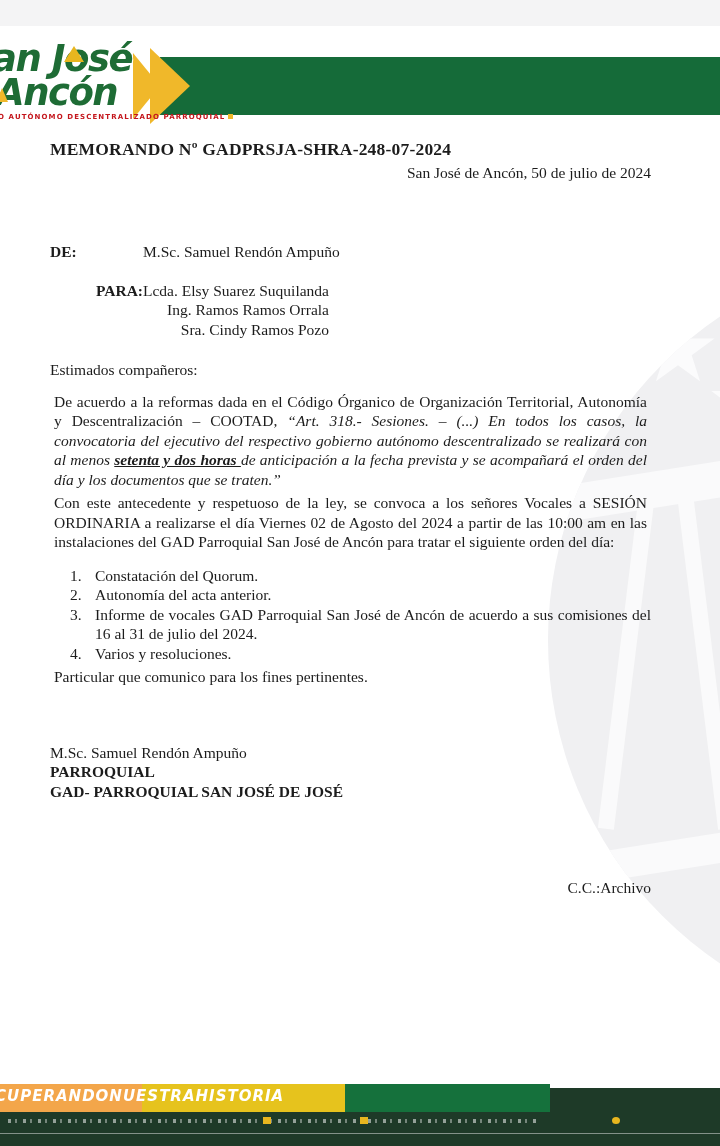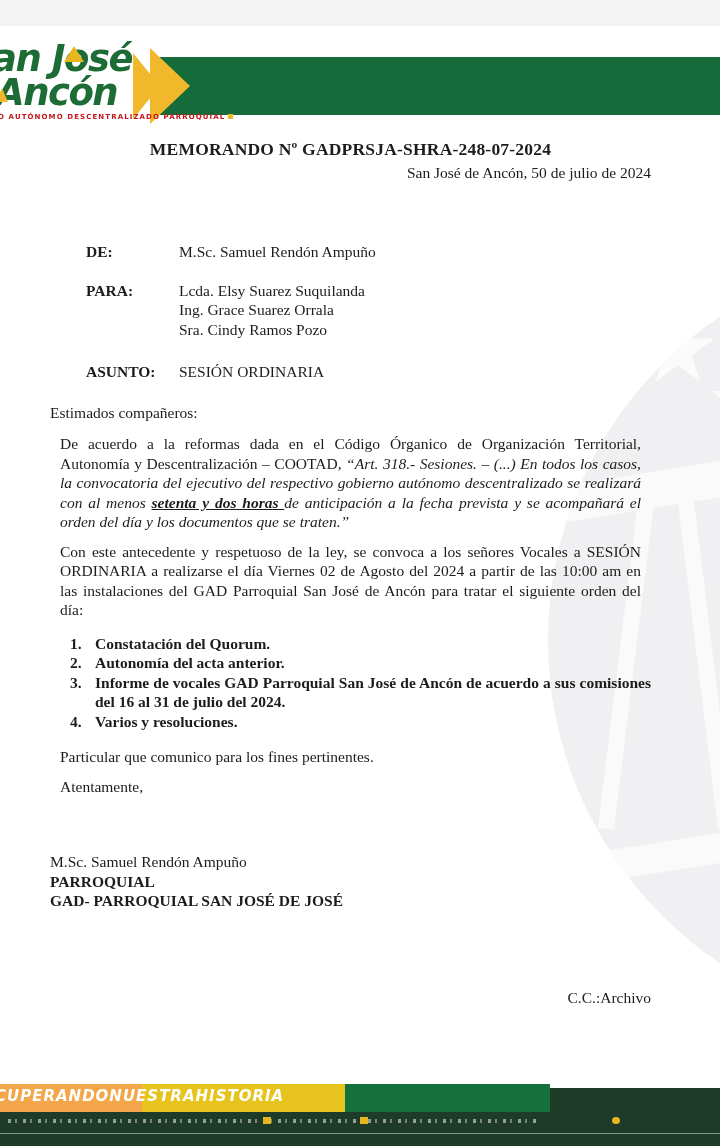--- a/index.html
+++ b/index.html
@@ -42,32 +42,32 @@
            clip-path:polygon(50% 0,100% 100%,0 100%);}
   .logo-tagline{font-family:"DejaVu Sans",sans-serif;font-size:7px;font-weight:bold;
                 color:#c4161c;letter-spacing:1.1px;margin-top:3px;margin-left:-2px;white-space:nowrap;}
   .tag-dot{display:inline-block;width:5px;height:5px;background:#f0b82a;margin-left:3px;}
 
   
   .memo{position:absolute;left:50px;top:140px;width:601px;font-size:15.5px;line-height:19.5px;}
   .b{font-weight:bold;}
   .it{font-style:italic;}
   .u{text-decoration:underline;}
-  .memo-title{font-size:17.5px;font-weight:bold;text-align:center;margin:0;letter-spacing:0.2px;}
+  .memo-title{font-size:17.5px;font-weight:bold;text-align:left;margin:0;letter-spacing:0.2px;}
   .dateline{text-align:right;margin-top:3px;}
   .fields{margin-top:60px;}
   .field-row{display:flex;}
-  .field-label{width:93px;font-weight:bold;flex:0 0 93px;margin-left:36px;}
-  .field-row.para-row{margin-top:19px;}
+  .field-label{width:93px;font-weight:bold;flex:0 0 93px;}
+  .field-row.para-row{margin-top:19px;text-align:right;}
   .field-row.asunto-row{margin-top:23px;}
   .salutation{margin:21px 0 12px 0;}
-  p.body-p{margin:10px;text-align:justify;font-family:Liberation Serif, serif;}
+  p.body-p{margin:4px;text-align:justify;font-family:Liberation Serif, serif;}
   .p1{margin-top:10px;}
   .p2{margin-top:20px;}
-  .agenda{list-style:none;margin:14px 0 16px 0;padding:0 0 0 45px;counter-reset:item;font-weight:bold;}
+  .agenda{list-style:none;margin:14px 0 4px 0;padding:0 0 0 45px;counter-reset:item;}
   .agenda li{counter-increment:item;position:relative;text-align:justify;}
   .agenda li::before{content:counter(item) ".";position:absolute;left:-25px;}
   .closing{margin-top:20px;}
   .valediction{margin-top:17px;}
   .sig{margin-top:56px;}
   .cc{margin-top:77px;text-align:right;}
   .cc-label{display:inline-block;width:45px;}
 
   
   .f-dark{position:absolute;left:0;top:1088px;width:720px;height:58px;background:#1e3a28;}
@@ -123,45 +123,40 @@
       <div class="field-row">
         <div class="field-label">DE:</div>
         <div class="field-value">
           <div>M.Sc. Samuel Rendón Ampuño</div>
         </div>
       </div>
       <div class="field-row para-row">
         <div class="field-label">PARA:</div>
         <div class="field-value">
           <div>Lcda. Elsy Suarez Suquilanda</div>
-          <div>Ing. Grace Suarez Orrala</div>
+          <div>Ing. Ramos Ramos Orrala</div>
           <div>Sra. Cindy Ramos Pozo</div>
         </div>
-      </div>
-      <div class="field-row asunto-row">
-        <div class="field-label">ASUNTO:</div>
-        <div class="field-value">SESIÓN ORDINARIA</div>
       </div>
     </div>
 
     <p class="salutation">Estimados compañeros:</p>
 
     <p class="body-p p1"><span>De acuerdo a la reformas dada en el Código Órganico de Organización Territorial, Autonomía y Descentralización – COOTAD, </span><span class="it">“Art. 318.- Sesiones. – (...) En todos los casos, la convocatoria del ejecutivo del respectivo gobierno autónomo descentralizado se realizará con al menos </span><span class="it b u">setenta y dos horas </span><span class="it">de anticipación a la fecha prevista y se acompañará el orden del día y los documentos que se traten.”</span></p>
 
     <p class="body-p p2">Con este antecedente y respetuoso de la ley, se convoca a los señores Vocales a SESIÓN ORDINARIA a realizarse el día Viernes 02 de Agosto del 2024 a partir de las 10:00 am en las instalaciones del GAD Parroquial San José de Ancón para tratar el siguiente orden del día:</p>
 
     <ol class="agenda">
       <li>Constatación del Quorum.</li>
       <li>Autonomía del acta anterior.</li>
       <li>Informe de vocales GAD Parroquial San José de Ancón de acuerdo a sus comisiones del 16 al 31 de julio del 2024.</li>
       <li>Varios y resoluciones.</li>
     </ol>
 
     <p class="body-p closing">Particular que comunico para los fines pertinentes.</p>
-    <p class="body-p valediction">Atentamente,</p>
 
     <div class="sig">
       <div>M.Sc. Samuel Rendón Ampuño</div>
       <div class="b">PARROQUIAL</div>
       <div class="b">GAD- PARROQUIAL SAN JOSÉ DE JOSÉ</div>
     </div>
 
     <div class="cc">
       <span class="cc-label">C.C.:</span><span>Archivo</span>
     </div>

